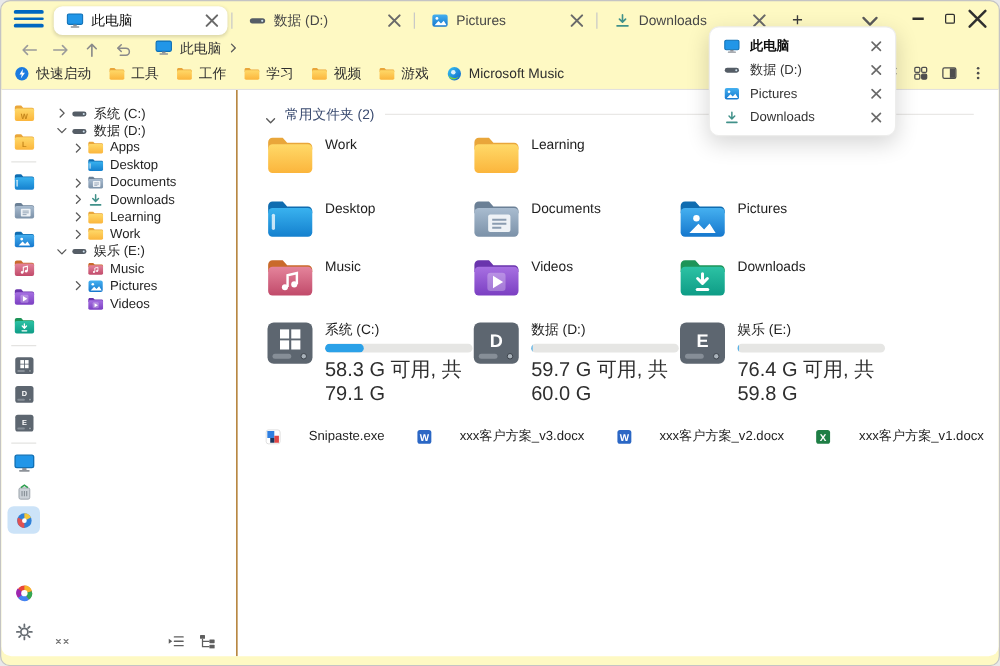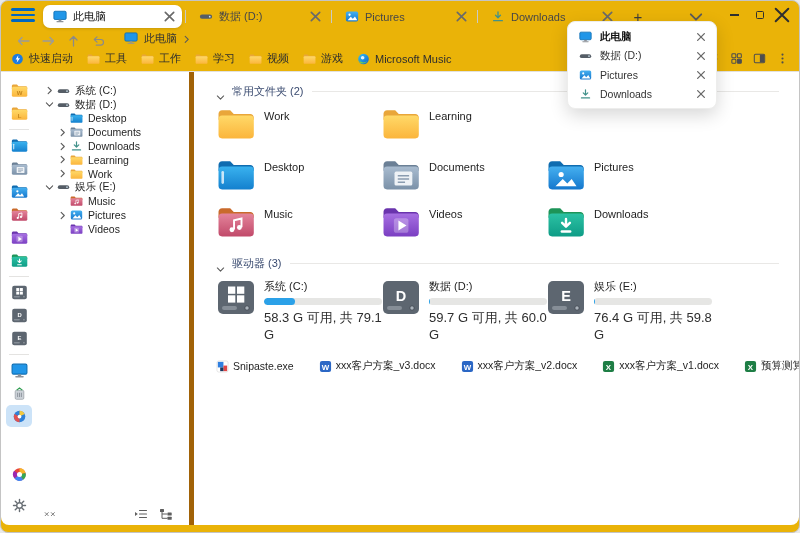--- a/index.html
+++ b/index.html
@@ -1,19 +1,19 @@
 <!DOCTYPE html>
 <html><head>
 <meta charset="utf-8">
 <title>File Manager</title>
 <style>
   * { margin:0; padding:0; box-sizing:border-box; }
   html,body { background:#e9e9e9; }
   body { font-family:"Liberation Sans", sans-serif; }
-  .window { width:800px; height:533px; background:#eab308; border:1px solid #c4c4c4;
+  .window { width:800px; height:533px; background:#fef9c3; border:1px solid #c4c4c4;
             border-radius:8px; position:relative; overflow:hidden; }
 
   
   .tabbar { height:27px; display:flex; align-items:center; padding:4px 8px 0 6px; }
   .hamburger { width:24px; height:18px; display:flex; flex-direction:column; justify-content:center;
                gap:3px; margin:0 8px 3px 4px; cursor:pointer; }
   .hamburger i { display:block; height:2.6px; border-radius:2px; background:#0067c0; }
   .tab { height:23px; width:139px; display:flex; align-items:center; gap:6px; padding:0 5px 0 10px;
          font-size:11px; color:#474747; border-radius:7px; flex:none; }
   .tab.active { background:#fff; box-shadow:0 1px 3px rgba(0,0,0,.14); color:#111; }
@@ -59,38 +59,38 @@
   .tree { width:152px; flex:none; padding:12px 0 26px 4px; position:relative; overflow:hidden; }
   .tree-row { display:flex; align-items:center; height:13.8px; font-size:10.5px; color:#1f1f1f; }
   .tree-chev { width:9px; height:9px; flex:none; margin-right:3px; }
   .tree-icon { width:13px; height:12px; flex:none; margin-right:5px; }
   .tree-label { white-space:nowrap; }
   .tree-footer { position:absolute; bottom:7px; left:6px; right:16px; display:flex;
                  justify-content:space-between; align-items:center; }
   .tf-group { display:flex; gap:11px; }
   .tf-icon { width:14px; height:12px; }
 
-  .main { flex:1; border-left:5px solid #a16207; padding:12px 20px 0 22px; overflow:hidden; }
+  .main { flex:1; border-left:1px solid #a16207; padding:12px 20px 0 22px; overflow:hidden; }
   .section-header { display:flex; align-items:center; height:14px; margin-bottom:9px; }
   .sec-chev { width:9px; height:8px; margin-right:7px; }
   .sec-title { font-size:11px; color:#3a4b70; white-space:nowrap; }
   .sec-rule { flex:1; height:1px; background:#e9e8e6; margin-left:8px; }
   .grid { display:grid; grid-template-columns:repeat(3,165px); row-gap:13px; margin-bottom:17px; }
   .fitem { display:flex; gap:8px; }
   .ficon { width:40px; height:34px; flex:none; }
   .flabel { font-size:11px; color:#1d1d1d; margin-top:3px; }
   .drives { display:grid; grid-template-columns:repeat(3,165px); margin-bottom:17px; }
   .drive { display:flex; gap:8px; }
   .dicon { width:40px; height:37px; flex:none; }
   .dname { font-size:11px; color:#1d1d1d; }
   .dbar { width:118px; height:7px; border-radius:3.5px; background:#e6e6e4; margin:4px 0 4px; overflow:hidden; }
   .dbar i { display:block; height:100%; background:#2ba1e8; border-radius:3.5px; }
-  .dsize { font-size:13px; color:#2e2e2e; }
+  .dsize { font-size:16px; color:#2e2e2e; }
   .files { display:flex; gap:25px; align-items:center; }
-  .file { display:flex; align-items:center; gap:4px; font-size:10.5px; color:#1f1f1f; white-space:nowrap; }
+  .file { display:flex; align-items:center; gap:22px; font-size:10.5px; color:#1f1f1f; white-space:nowrap; }
   .file .icon { width:13px; height:13px; flex:none; }
 
   
   .tab-overflow { position:absolute; top:20px; left:566px; width:150px; background:#fff;
                   border:1px solid #ededec; border-radius:8px; box-shadow:0 6px 18px rgba(0,0,0,.16);
                   padding:5px 0; z-index:20; }
   .ov-row { display:flex; align-items:center; gap:8px; height:19px; padding:0 9px 0 11px;
             font-size:10.5px; color:#333; }
   .ov-row.active .ov-label { font-weight:bold; color:#101010; }
   .ov-icon { width:13px; height:12px; flex:none; }
@@ -549,20 +549,34 @@
             </span>
     <span class="tree-icon icon">
               <svg viewBox="0 0 16 14">
                 <rect x="1" y="4.8" width="14" height="4.8" rx="2.4" fill="#555d66"></rect>
                 <circle cx="12.3" cy="7.2" r="1" fill="#cfe3ef"></circle>
               </svg>
             </span>
     <span class="tree-label">数据 (D:)</span>
   </div>
           <div class="tree-row" style="padding-left: 17px;">
+    <span class="tree-chev icon">
+              <svg viewBox="0 0 8 10" fill="none" stroke="#5a5a5a" stroke-width="1.2" stroke-linecap="round" stroke-linejoin="round">
+                <path d="M2.5 1.5 6 5 2.5 8.5"></path>
+              </svg>
+            </span>
+    <span class="tree-icon icon">
+              <svg viewBox="0 0 24 21">
+                <path d="M1.2 4.2c0-1.2 1-2.2 2.2-2.2h5l2.2 2.4h10.2c1.2 0 2.2 1 2.2 2.2v1.2H1.2z" fill="#e9a63a"></path>
+                <rect x="1.2" y="5.2" width="21.8" height="14.2" rx="2.2" fill="url(#gY)"></rect>
+              </svg>
+            </span>
+    <span class="tree-label">Apps</span>
+  </div>
+          <div class="tree-row" style="padding-left: 17px;">
     <span class="tree-chev icon"></span>
     <span class="tree-icon icon">
               <svg viewBox="0 0 24 21">
                 <path d="M1.2 4.2c0-1.2 1-2.2 2.2-2.2h5l2.2 2.4h10.2c1.2 0 2.2 1 2.2 2.2v1.2H1.2z" fill="#0f6cb0"></path>
                 <rect x="1.2" y="5.2" width="21.8" height="14.2" rx="2.2" fill="url(#gB)"></rect>
                 <rect x="3" y="8" width="1.6" height="8" rx=".8" fill="#fff" opacity=".75"></rect>
               </svg>
             </span>
     <span class="tree-label">Desktop</span>
   </div>
@@ -790,27 +804,20 @@
                 <path d="M1.2 4.2c0-1.2 1-2.2 2.2-2.2h5l2.2 2.4h10.2c1.2 0 2.2 1 2.2 2.2v1.2H1.2z" fill="#1d9458"></path>
                 <rect x="1.2" y="5.2" width="21.8" height="14.2" rx="2.2" fill="url(#gDl)"></rect>
                 <path d="M12 8.6v4.6M9.6 11l2.4 2.4 2.4-2.4" stroke="#fff" stroke-width="1.5" fill="none" stroke-linecap="round" stroke-linejoin="round"></path>
                 <path d="M9.4 16.4h5.2" stroke="#fff" stroke-width="1.5" stroke-linecap="round"></path>
               </svg>
             </span>
     <span class="flabel">Downloads</span>
   </div>
         </div>
 
-      <div class="section-header">
-        <span class="sec-chev"><svg viewBox="0 0 10 8" fill="none" stroke="#5a5a5a" stroke-width="1.2" stroke-linecap="round" stroke-linejoin="round">
-              <path d="M1.5 2.2 5 5.8l3.5-3.6"></path>
-            </svg></span>
-        <span class="sec-title"><span>驱动器</span> <span>(3)</span></span>
-        <span class="sec-rule"></span>
-      </div>
       <div class="drives" id="grid-drives">
           <div class="drive">
     <span class="dicon icon">
               <svg viewBox="0 0 40 37">
                 <rect x="2" y="2" width="36" height="33" rx="5" fill="#5d6670"></rect>
                 <g fill="#fff">
                   <rect x="12" y="7.5" width="7.3" height="7.3"></rect>
                   <rect x="21" y="7.5" width="7.3" height="7.3"></rect>
                   <rect x="12" y="16.3" width="7.3" height="7.3"></rect>
                   <rect x="21" y="16.3" width="7.3" height="7.3"></rect>

